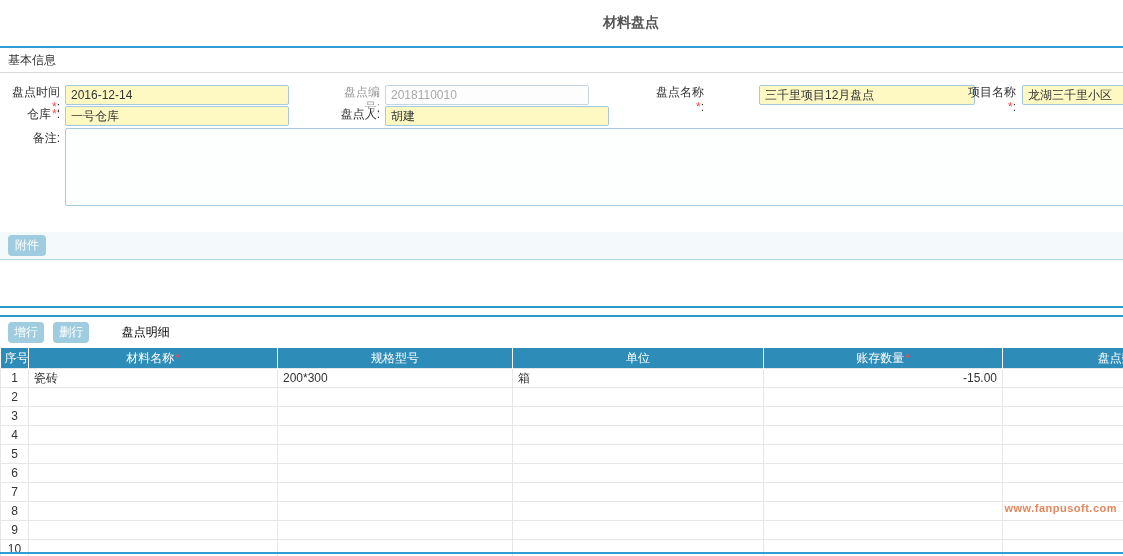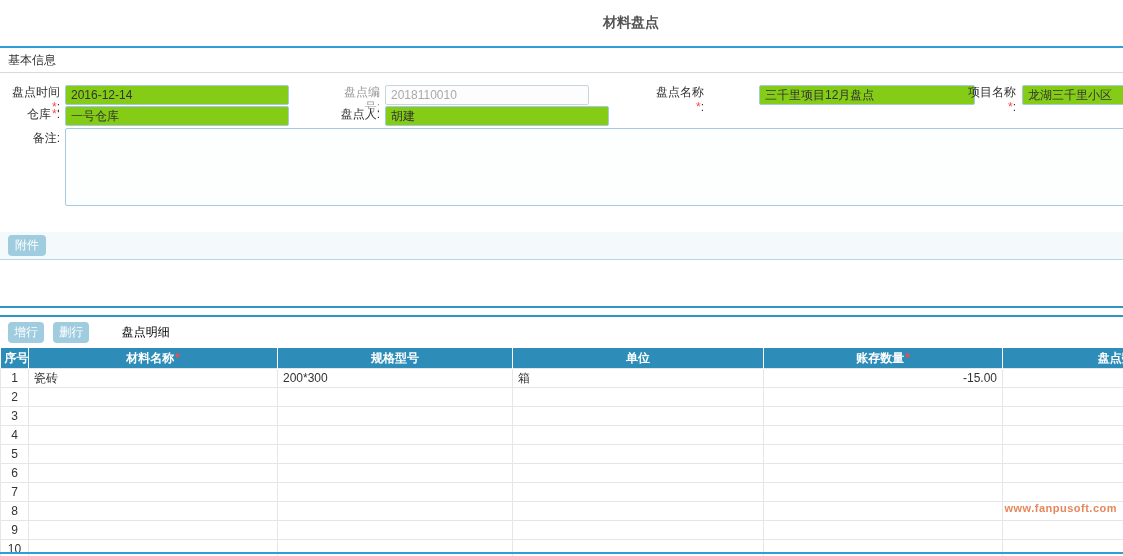--- a/index.html
+++ b/index.html
@@ -8,37 +8,37 @@
   .page-title{position:absolute;top:14px;left:0;width:100%;text-align:center;
     font-size:14px;font-weight:bold;color:#555;}
   
   .card-upper{position:absolute;top:46px;left:0;width:1262px;height:262px;
     border-top:2px solid #2e9fd4;border-bottom:2px solid #2b96c8;box-sizing:border-box;background:#fff;}
   .section-header{height:24px;line-height:24px;padding-left:8px;border-bottom:1px solid #d9d9d9;color:#333;}
   .flabel{position:absolute;text-align:right;line-height:15px;color:#333;word-break:break-all;}
   .flabel.dim{color:#9a9a9a;}
   .req{color:#ff4646;margin-left:1px;}
   .tin{position:absolute;box-sizing:border-box;height:20px;border:1px solid #a6c9e2;border-radius:2px;
-    padding:1px 5px;font-family:inherit;font-size:12px;color:#333;background:#84cc16;outline:none;}
+    padding:1px 5px;font-family:inherit;font-size:12px;color:#333;background:#fef9c3;outline:none;}
   .tin:disabled{color:#a9a9a9;border-color:#c5d6e2;background:#fdfdfd;}
   .remark-area{position:absolute;box-sizing:border-box;border:1px solid #a6c9e2;border-radius:2px;
     resize:none;font-family:inherit;font-size:12px;padding:3px 5px;outline:none;background:#fdfefe;}
   .attach-bar{position:absolute;left:0;top:184px;width:1262px;height:28px;background:#f4fafc;
     border-bottom:1px solid #b5d8e8;box-sizing:border-box;}
   .btn{display:inline-block;background:#9fccdf;color:#fff;border:none;border-radius:4px;
     font-family:inherit;font-size:12px;height:21px;padding:0 7px;line-height:21px;cursor:pointer;}
   .attach-bar .btn{margin:3px 0 16px 8px;}
   
   .card-lower{position:absolute;top:315px;left:0;width:1262px;height:241px;
     border-top:2px solid #2b96c8;box-sizing:border-box;background:#fff;}
   .toolbar{height:30px;padding:5px 0 0 8px;box-sizing:border-box;}
   .toolbar .btn{margin-right:6px;width:36px;padding:0;text-align:center;}
   .toolbar-title{color:#000000;margin-left:23px;vertical-align:middle;}
   table.grid{border-collapse:collapse;table-layout:fixed;width:1240px;margin-top:1px;}
-  table.grid th{background:#2e8cb8;color:#fff;font-weight:bold;height:20px;padding:0 4px;
+  table.grid th{background:#2e8cb8;color:#fff;font-weight:normal;height:20px;padding:0 4px;
     border-left:1px solid rgba(255,255,255,0.35);overflow:hidden;white-space:nowrap;}
   table.grid th:first-child{border-left:none;}
   table.grid td{height:18px;border:1px solid #e6e6e6;padding:0 5px;overflow:hidden;white-space:nowrap;background:#fff;}
   table.grid td:first-child{text-align:center;padding:0 2px;}
   table.grid td:nth-child(5){text-align:right;}
   .bottom-line{position:absolute;top:552px;left:0;width:1262px;height:2px;background:#2e9fd4;}
   
   .watermark{position:absolute;left:985px;top:502px;width:132px;opacity:0.85;text-align:right;}
   .wm-row{display:flex;align-items:center;justify-content:flex-end;}
   .wm-brand{font-size:21px;font-weight:bold;color:#8b9097;letter-spacing:1px;line-height:22px;}

